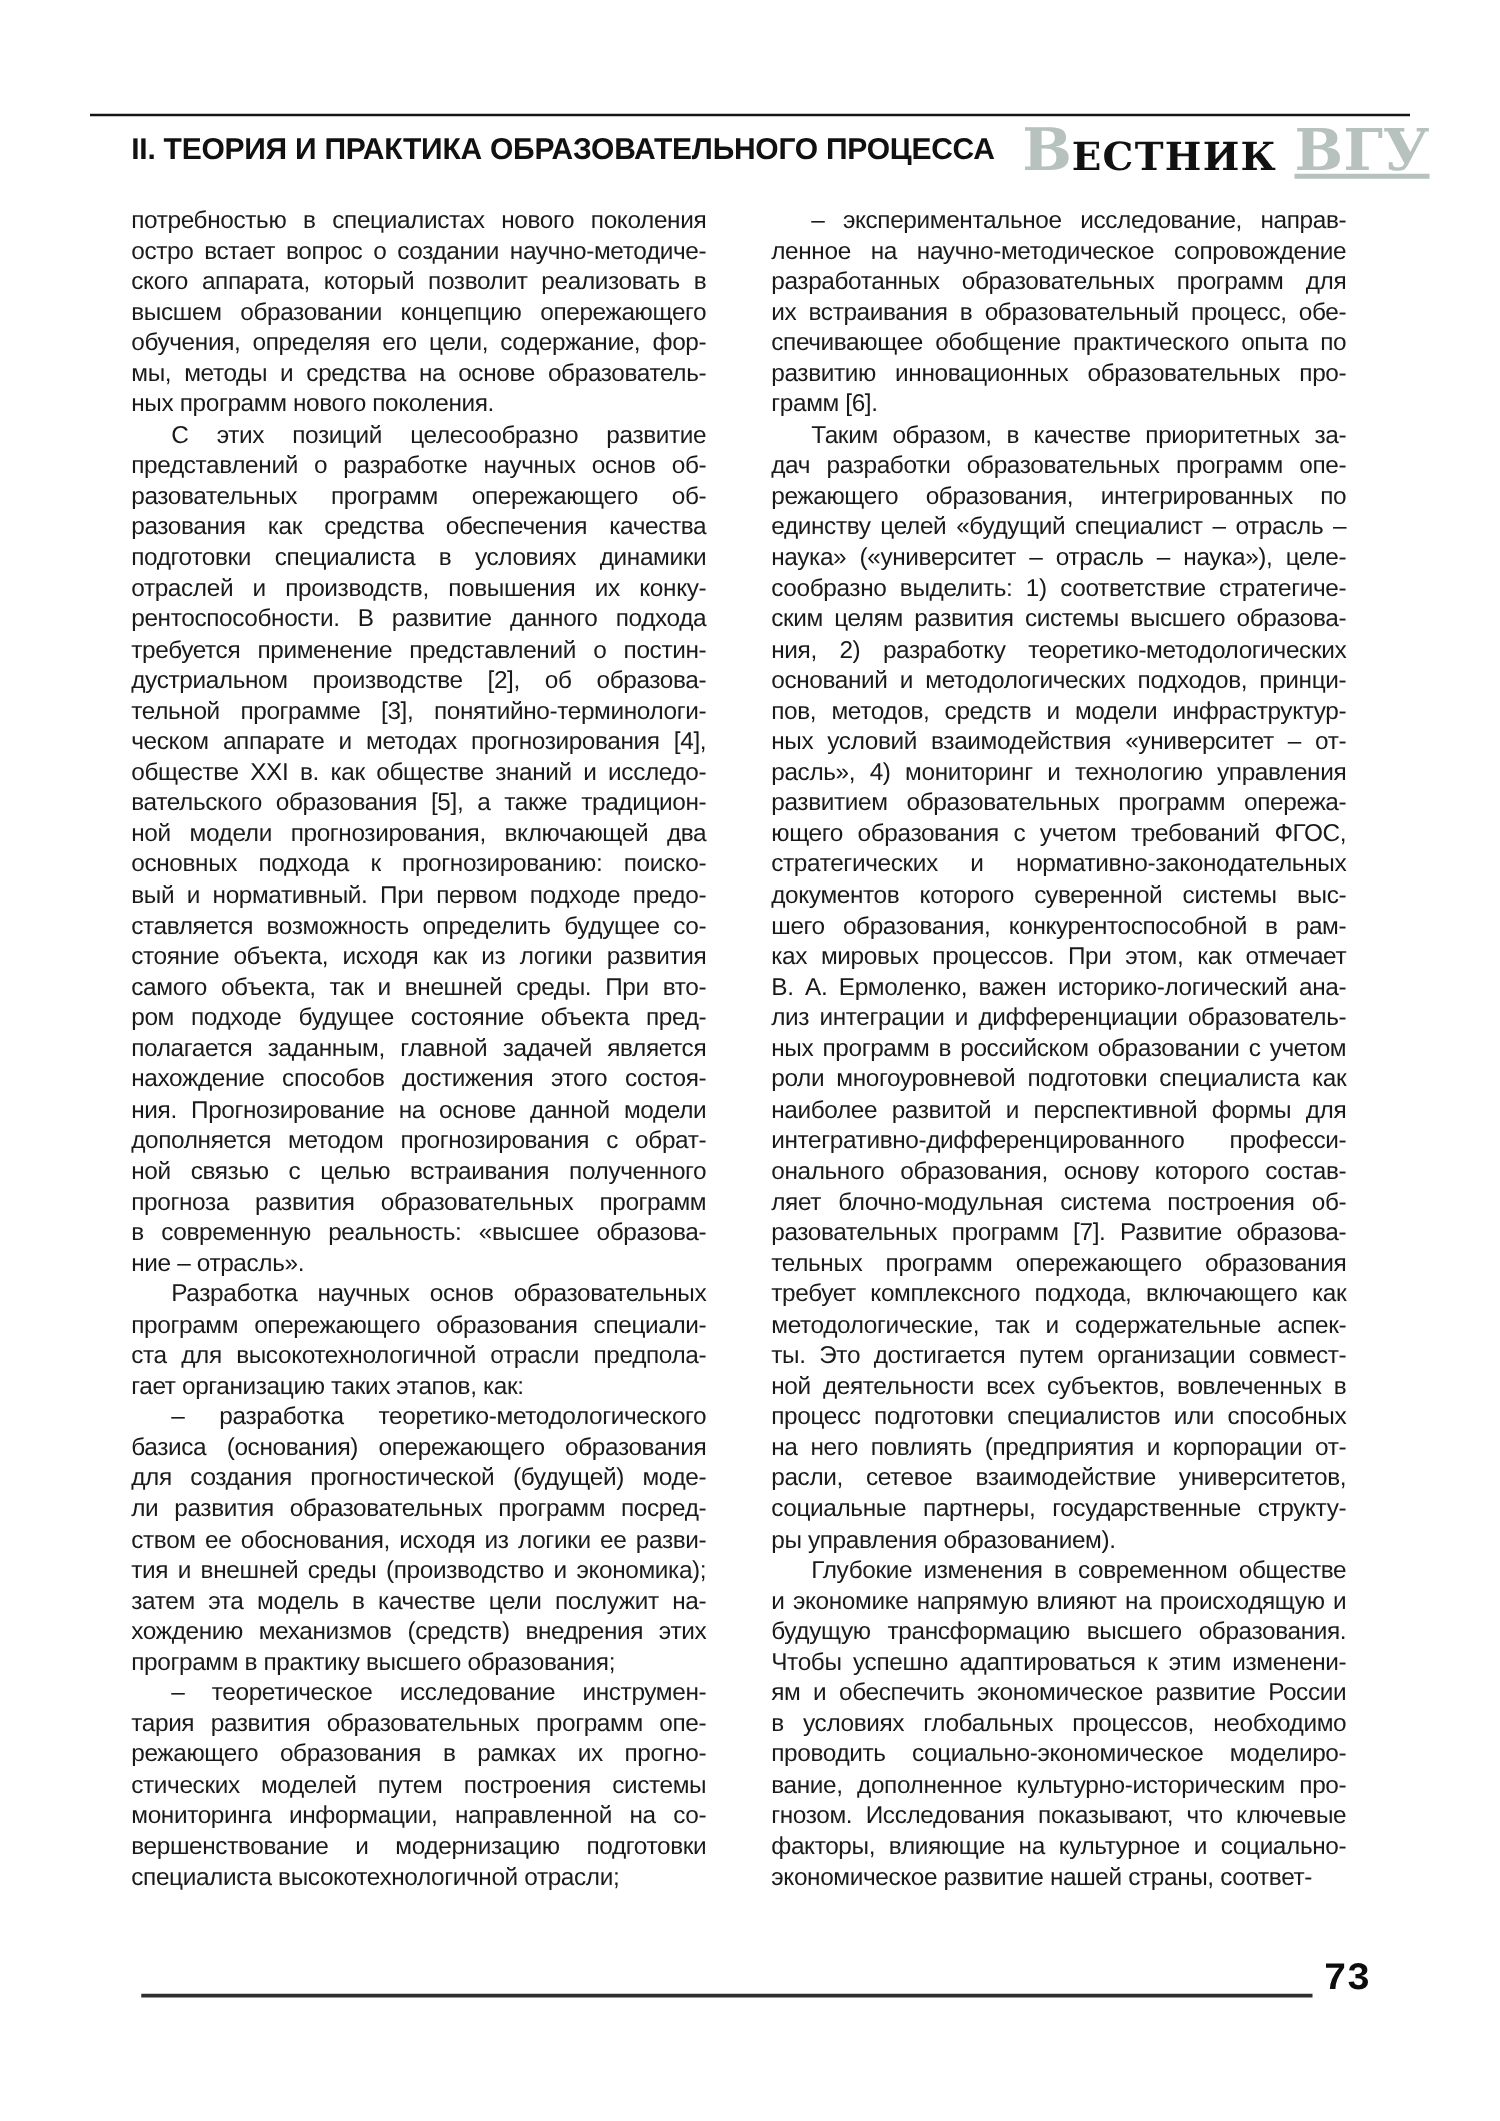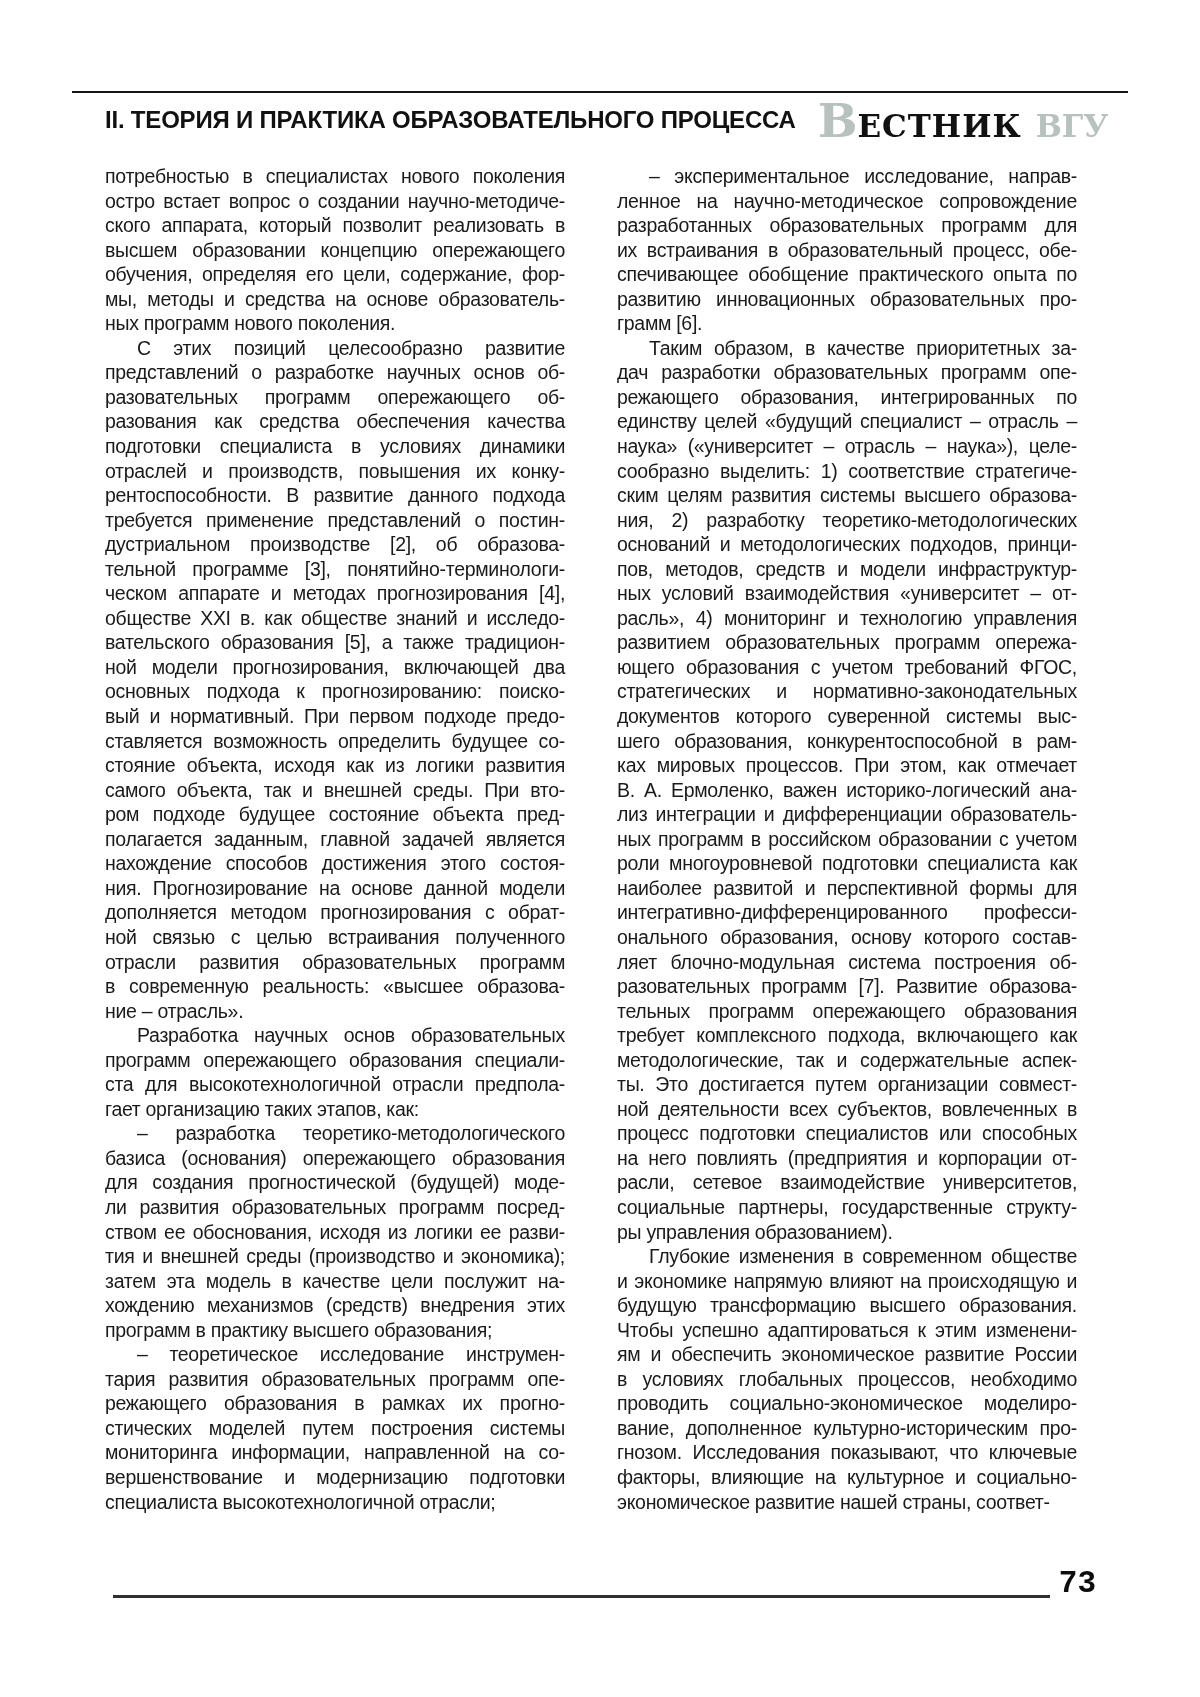--- a/index.html
+++ b/index.html
@@ -45,21 +45,21 @@
     box-sizing: border-box;
   }
   .journal-logo {
     font-family: "DejaVu Serif", serif;
     font-weight: 700;
     white-space: nowrap;
     line-height: 1;
   }
   .logo-initial { font-size: 47px; color: #b7c1bd; }
   .logo-rest    { font-size: 31px; color: #111111; letter-spacing: 1px; }
-  .logo-suffix  { font-size: 31px; color: #b7c1bd; margin-left: 14px; }
+  .logo-suffix  { font-size: 46px; color: #b7c1bd; margin-left: 14px; text-decoration: underline; }
 
   
   .column {
     position: absolute;
     top: 164px;
     width: 460px;
     font-size: 19.5px;
     letter-spacing: -0.3px;
     line-height: 24.55px;
   }
@@ -132,21 +132,21 @@
         <div class="line">вый и нормативный. При первом подходе предо-</div>
         <div class="line">ставляется возможность определить будущее со-</div>
         <div class="line">стояние объекта, исходя как из логики развития</div>
         <div class="line">самого объекта, так и внешней среды. При вто-</div>
         <div class="line">ром подходе будущее состояние объекта пред-</div>
         <div class="line">полагается заданным, главной задачей является</div>
         <div class="line">нахождение способов достижения этого состоя-</div>
         <div class="line">ния. Прогнозирование на основе данной модели</div>
         <div class="line">дополняется методом прогнозирования с обрат-</div>
         <div class="line">ной связью с целью встраивания полученного</div>
-        <div class="line">отрасли развития образовательных программ</div>
+        <div class="line">прогноза развития образовательных программ</div>
         <div class="line">в современную реальность: «высшее образова-</div>
         <div class="line last">ние – отрасль».</div>
       </div>
       <div class="para">
         <div class="line indent">Разработка научных основ образовательных</div>
         <div class="line">программ опережающего образования специали-</div>
         <div class="line">ста для высокотехнологичной отрасли предпола-</div>
         <div class="line last">гает организацию таких этапов, как:</div>
       </div>
       <div class="para">

